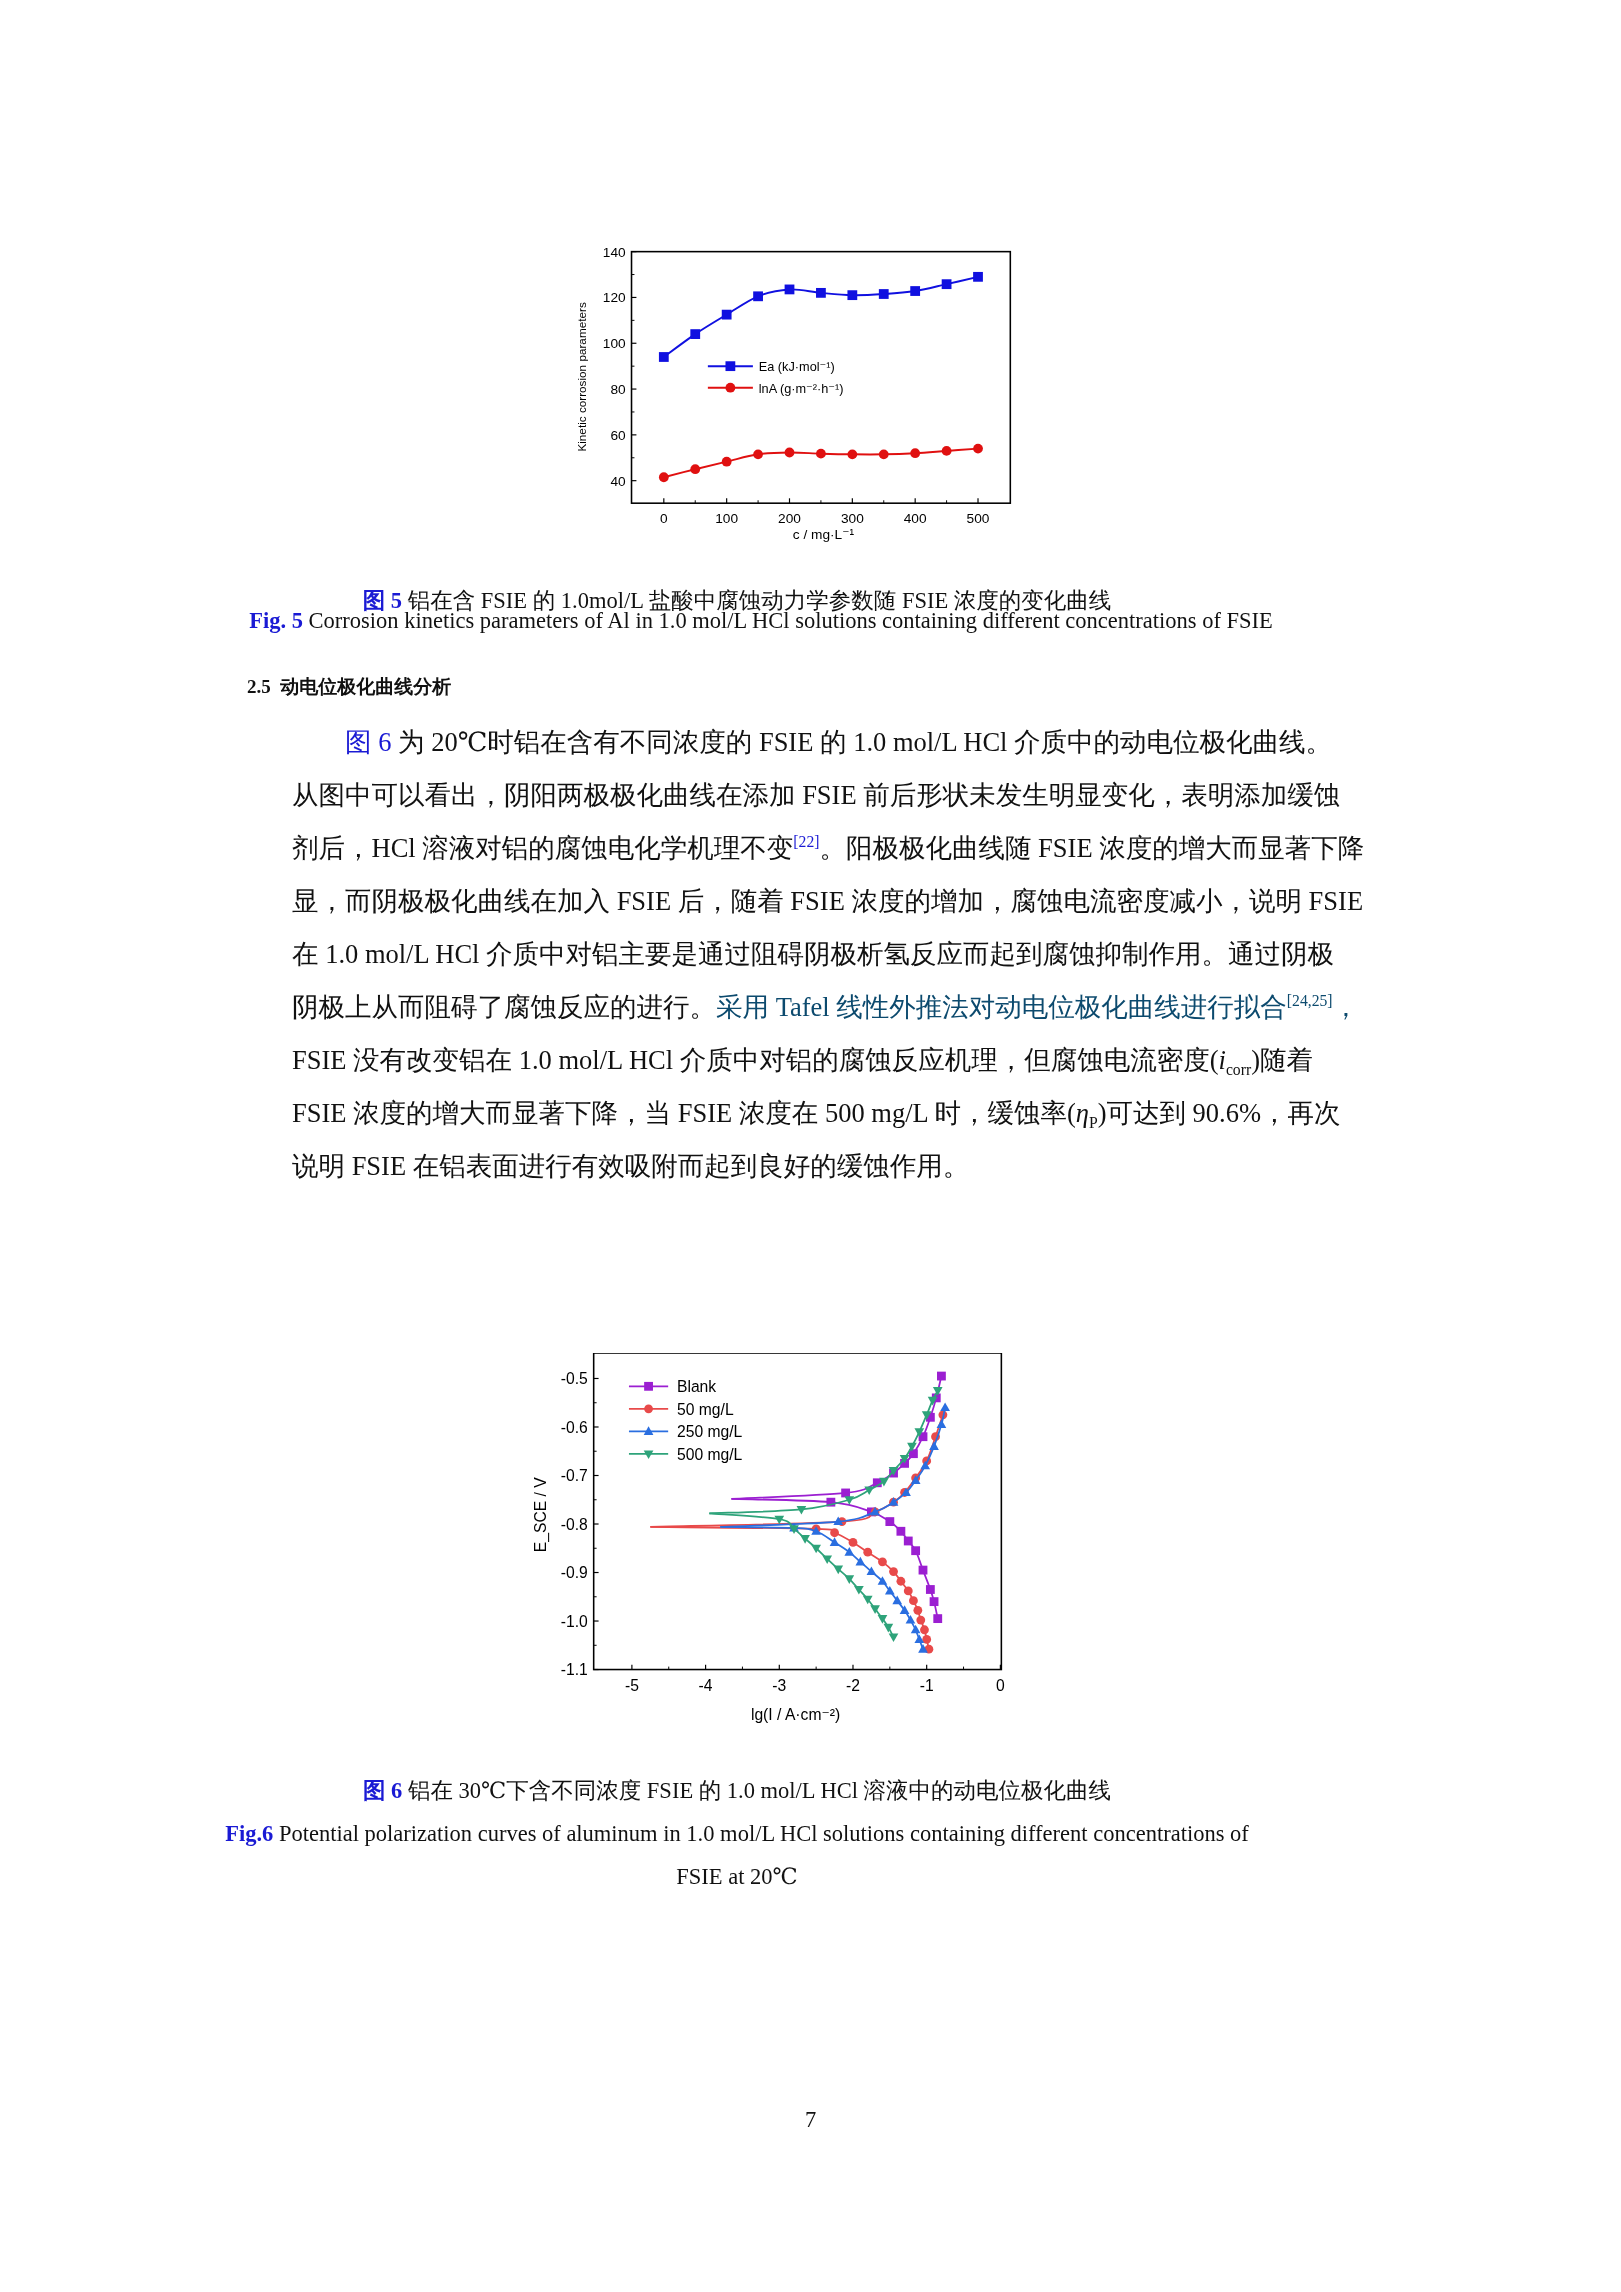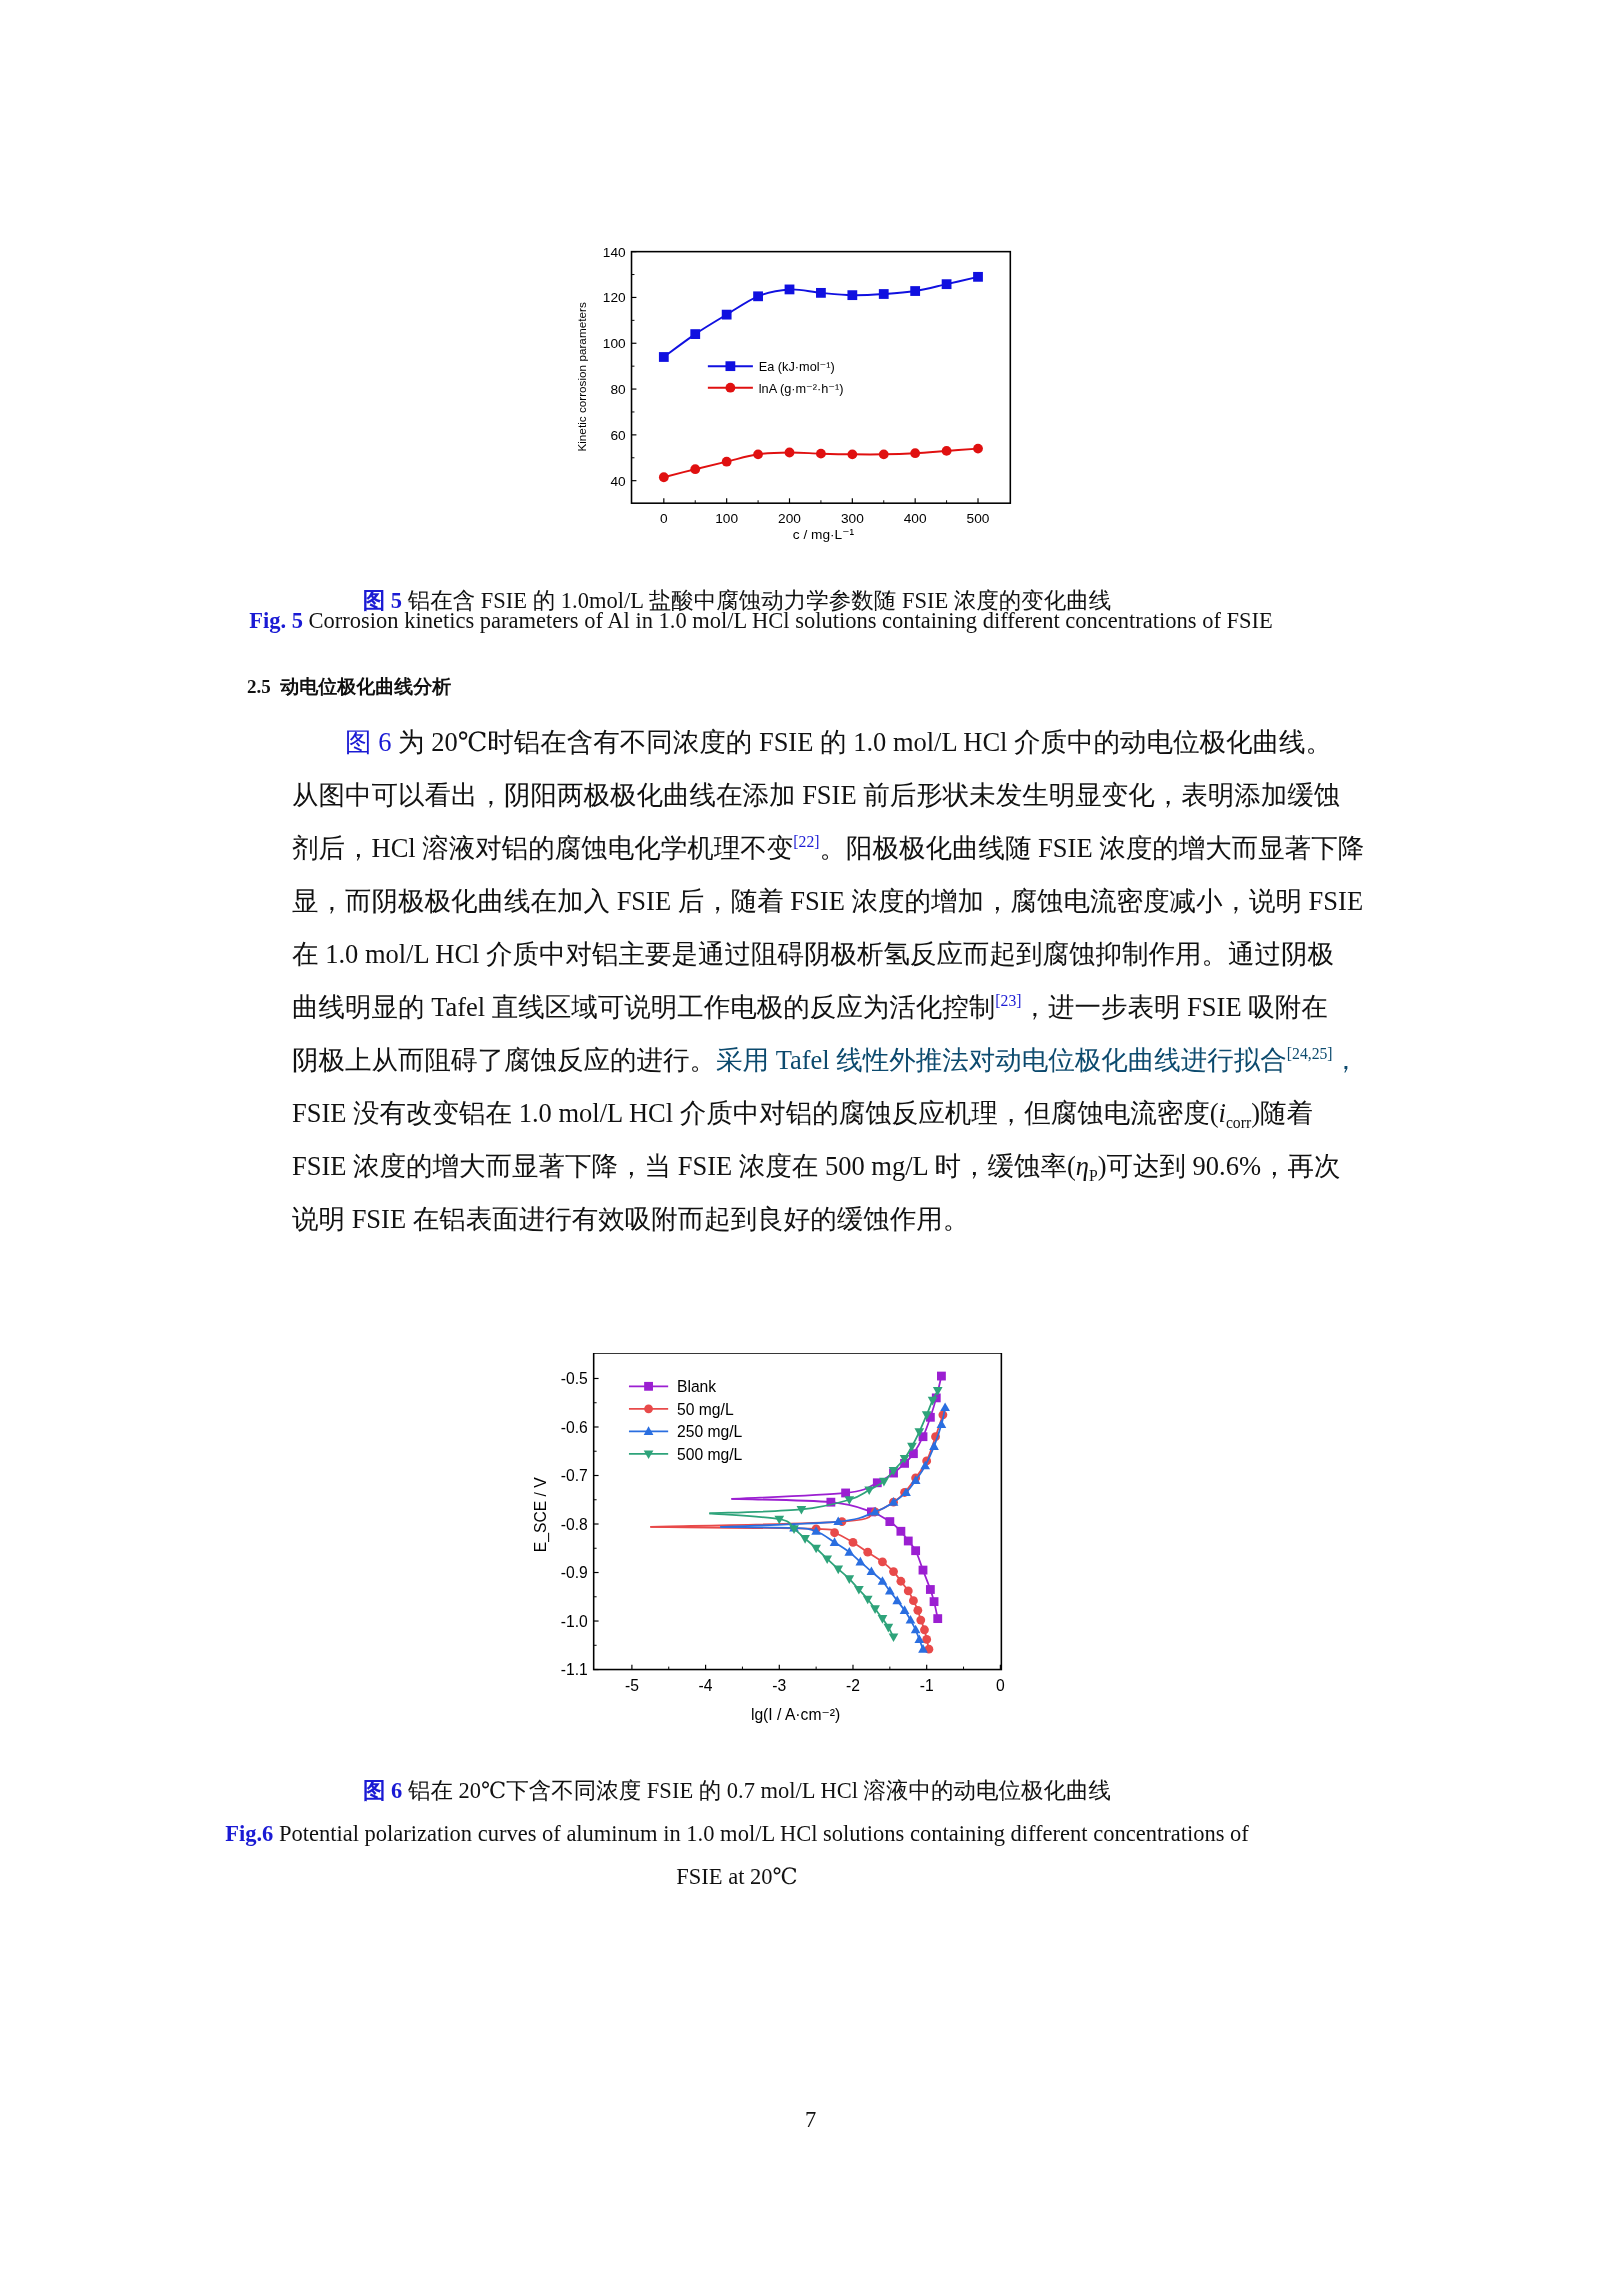--- a/index.html
+++ b/index.html
@@ -108,21 +108,20 @@
   <span>2.5</span>&nbsp;
   <span>动电位极化曲线分析</span>
 </div>
 
 <div class="para" id="para" style="top:716px;margin-left:45px;">
     <span class="line" style="text-indent: 53px;"><span class="blue">图 6</span><span> 为 20℃时铝在含有不同浓度的 FSIE 的 1.0 mol/L HCl 介质中的动电位极化曲线。</span></span>
     <span class="line"><span>从图中可以看出，阴阳两极极化曲线在添加 FSIE 前后形状未发生明显变化，表明添加缓蚀</span></span>
     <span class="line"><span>剂后，HCl 溶液对铝的腐蚀电化学机理不变</span><sup class="blue">[22]</sup><span>。阳极极化曲线随 FSIE 浓度的增大而显著下降</span></span>
     <span class="line"><span>显，而阴极极化曲线在加入 FSIE 后，随着 FSIE 浓度的增加，腐蚀电流密度减小，说明 FSIE</span></span>
     <span class="line"><span>在 1.0 mol/L HCl 介质中对铝主要是通过阻碍阴极析氢反应而起到腐蚀抑制作用。通过阴极</span></span>
-    <span class="line"><span>曲线明显的 Tafel 直线区域可说明工作电极的反应为活化控制</span><sup class="blue">[23]</sup><span>，进一步表明 FSIE 吸附在</span></span>
     <span class="line"><span>阴极上从而阻碍了腐蚀反应的进行。</span><span class="red">采用 Tafel 线性外推法对动电位极化曲线进行拟合</span><sup class="red">[24,25]</sup><span class="red">，</span></span>
     <span class="line"><span>FSIE 没有改变铝在 1.0 mol/L HCl 介质中对铝的腐蚀反应机理，但腐蚀电流密度(</span><span style="font-style: italic;">i</span><sub>corr</sub><span>)随着</span></span>
     <span class="line"><span>FSIE 浓度的增大而显著下降，当 FSIE 浓度在 500 mg/L 时，缓蚀率(</span><span style="font-style: italic;">η</span><sub>P</sub><span>)可达到 90.6%，再次</span></span>
     <span class="line"><span>说明 FSIE 在铝表面进行有效吸附而起到良好的缓蚀作用。</span></span>
   </div>
 
 <div class="abs fig" style="left:519px; top:1353px; width:559px; height:392px;">
   <svg id="fig6" width="559" height="392" viewBox="530 1380 570 400">
       <rect x="606" y="1380" width="416" height="323" fill="none" stroke="#000" stroke-width="1.6"></rect>
       <line x1="606" y1="1406" x2="611" y2="1406" stroke="#000" stroke-width="1.2"></line>
@@ -277,21 +276,21 @@
         <polygon points="906.696,1665.11 901.746,1656.335 911.6460000000001,1656.335" fill="#2ea37a"></polygon>
         <polygon points="911.96,1675.01 907.01,1666.2350000000001 916.9100000000001,1666.2350000000001" fill="#2ea37a"></polygon>
         <line x1="642" y1="1483" x2="682" y2="1483" stroke="#2ea37a" stroke-width="1.8"></line>
         <polygon points="662,1488.175 657.05,1479.4 666.95,1479.4" fill="#2ea37a"></polygon>
         <text x="691" y="1489" font-size="16">500 mg/L</text>
       </g>
     </svg>
 </div>
 
 <div class="caption" style="top:1776px;">
-  <span class="cap-label">图 6</span><span> 铝在 20℃下含不同浓度 FSIE 的 0.7 mol/L HCl 溶液中的动电位极化曲线</span>
+  <span class="cap-label">图 6</span><span> 铝在 30℃下含不同浓度 FSIE 的 1.0 mol/L HCl 溶液中的动电位极化曲线</span>
 </div>
 <div class="caption" style="top:1819px;">
   <span class="cap-label">Fig.6</span><span> Potential polarization curves of aluminum in 1.0 mol/L HCl solutions containing different concentrations of</span>
 </div>
 <div class="caption" style="top:1862px;">FSIE at 20℃</div>
 
 <div class="page-num">7</div>
 
 
 </body></html>

